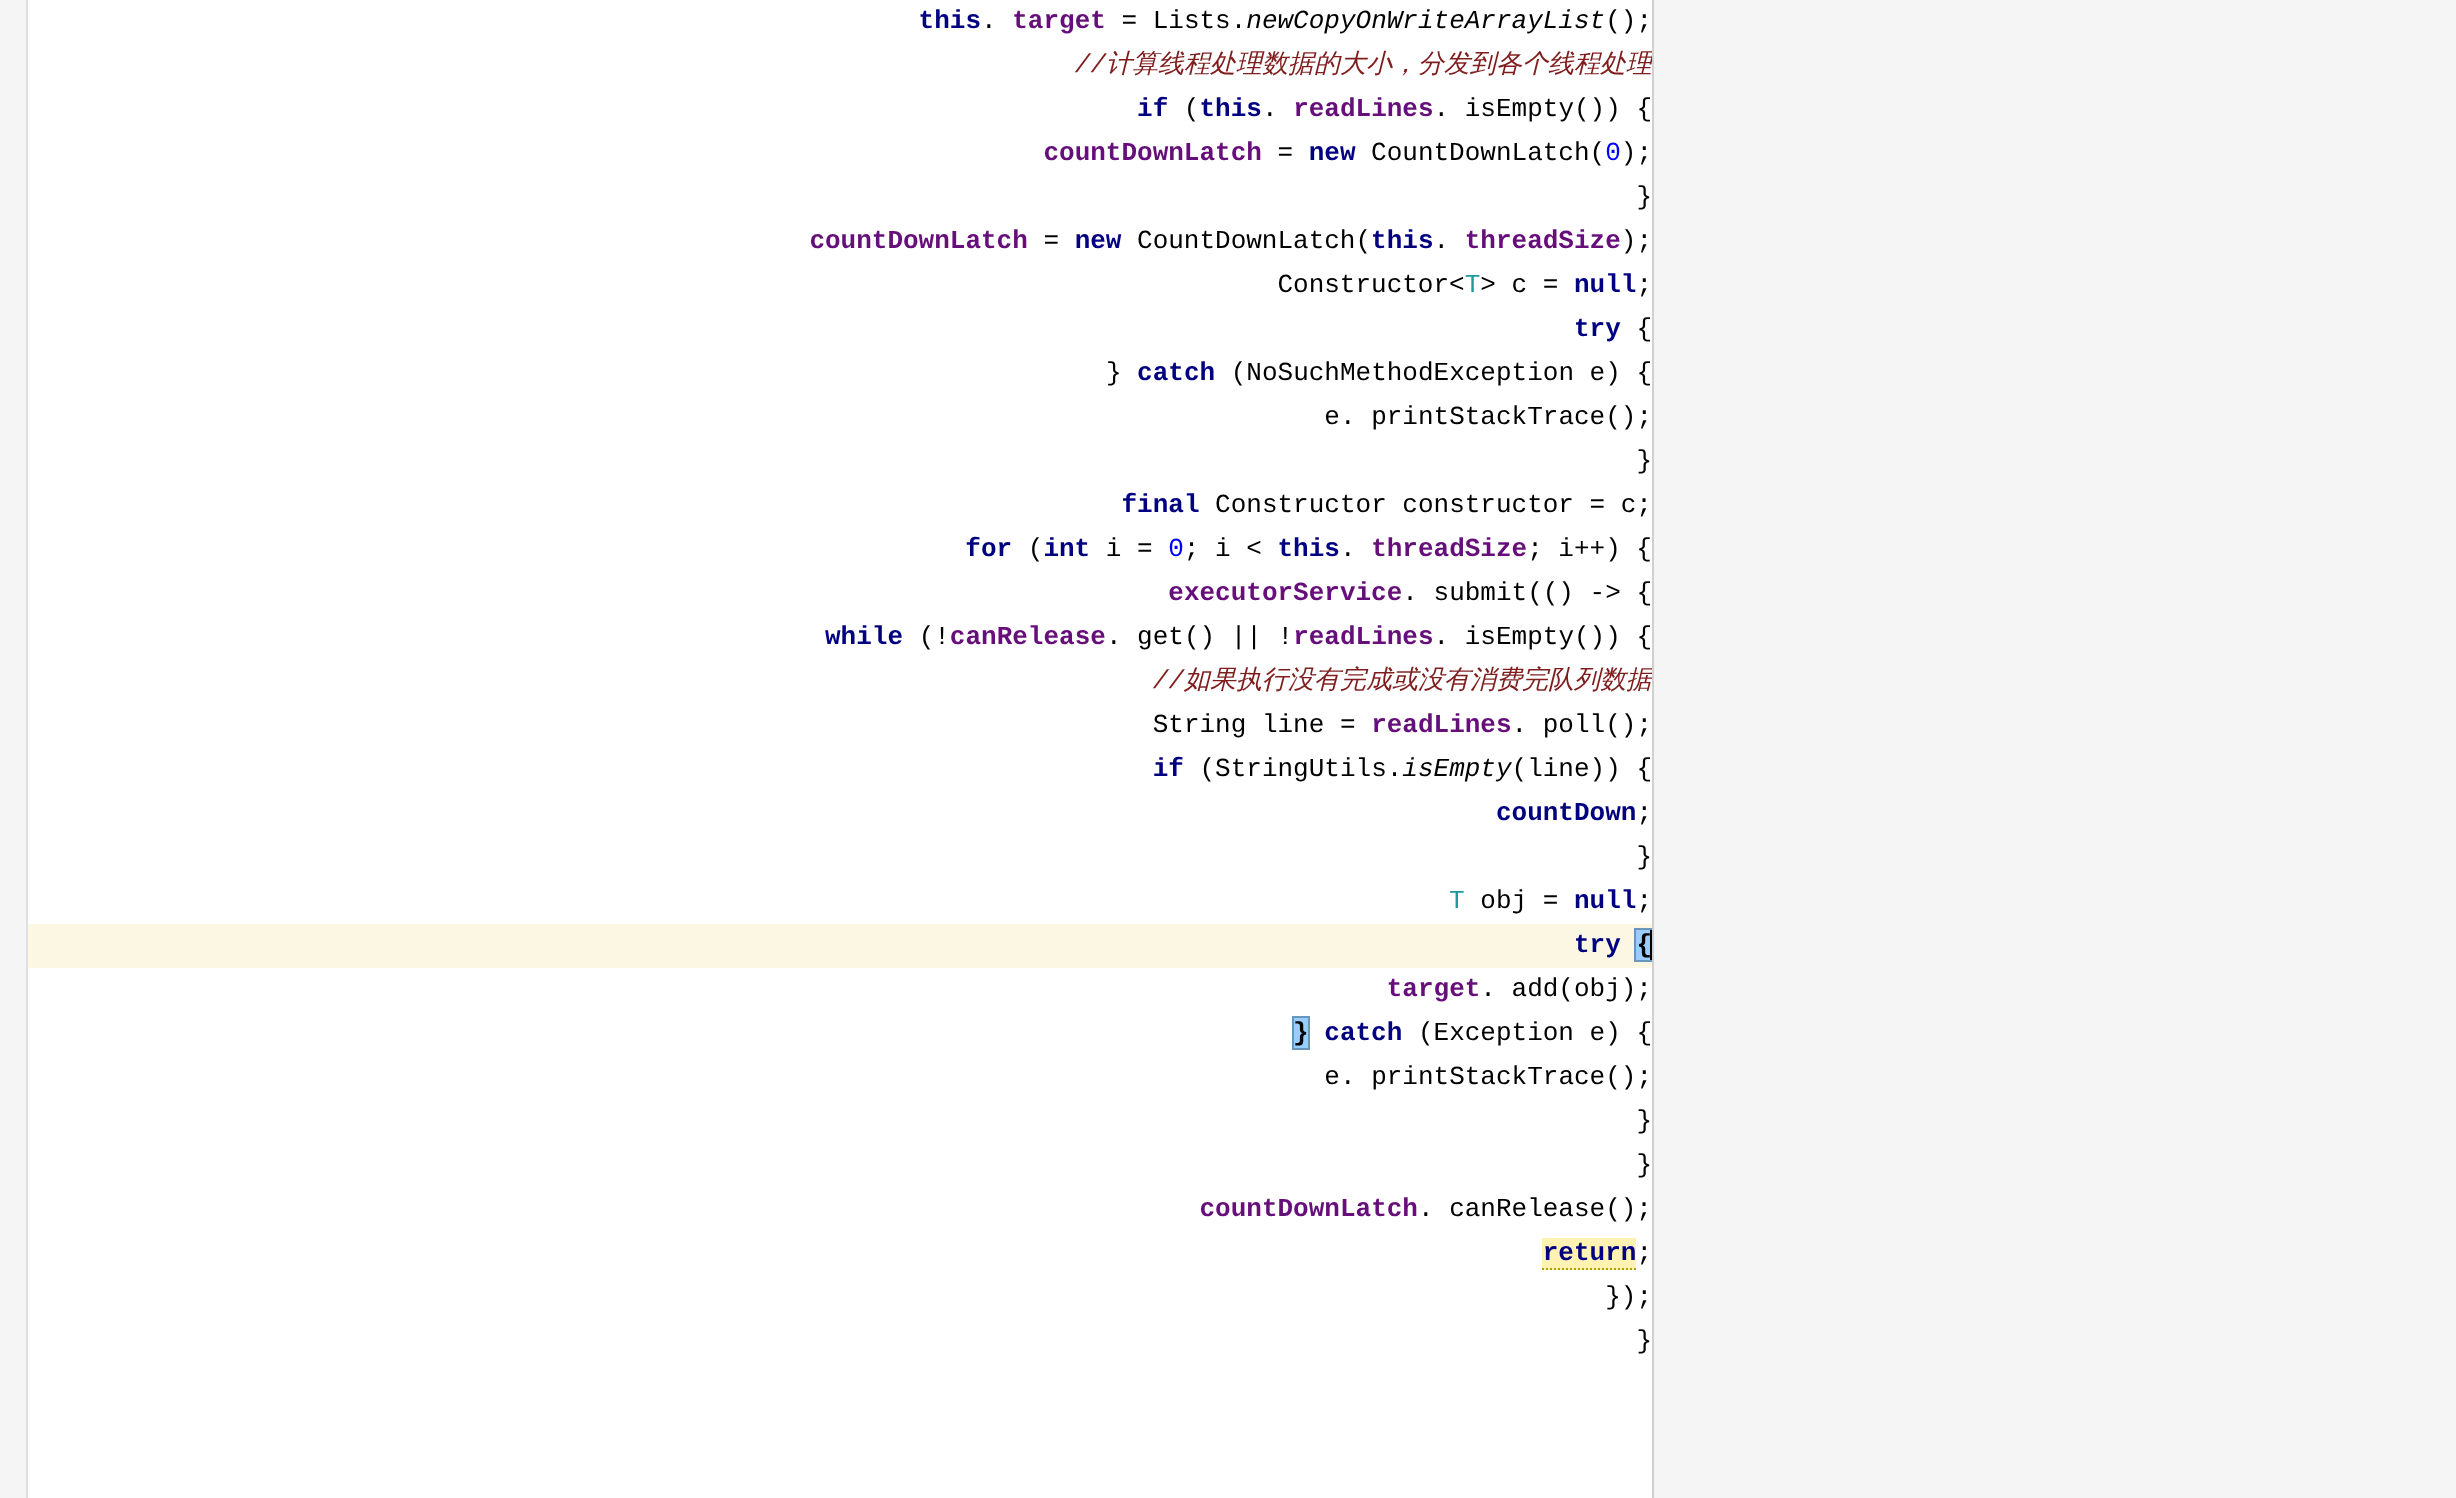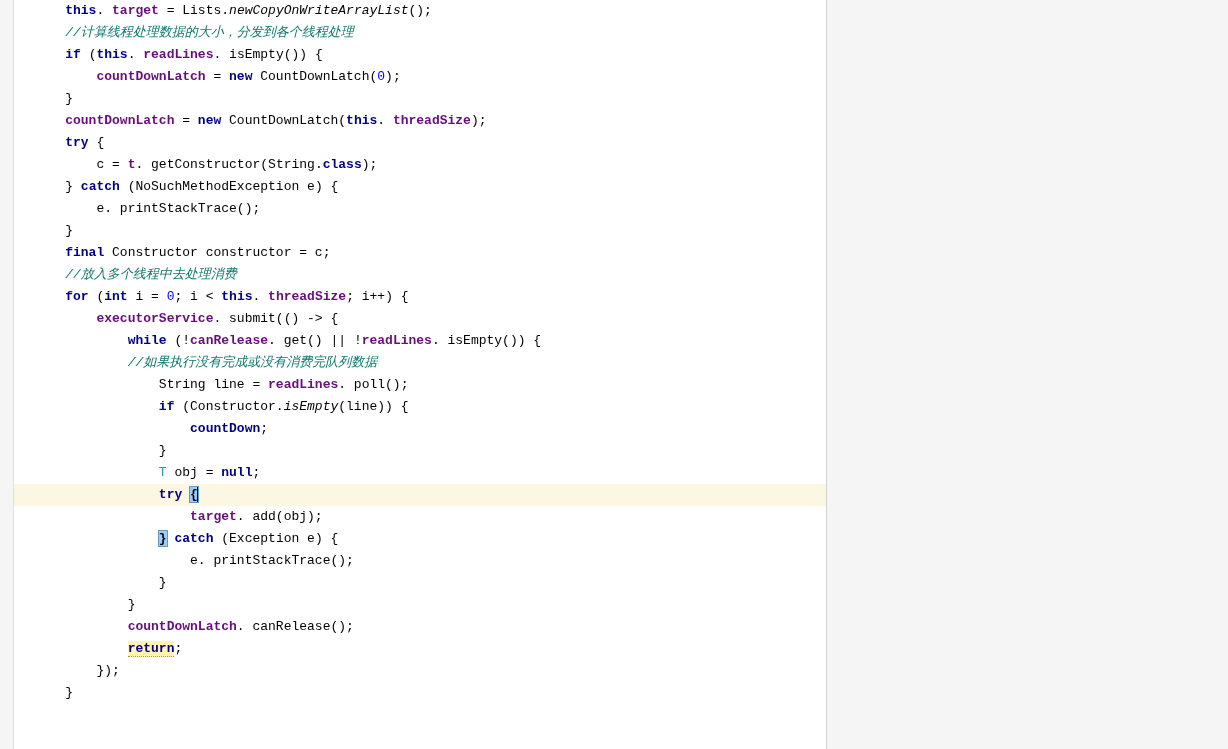--- a/index.html
+++ b/index.html
@@ -23,34 +23,35 @@
   background: #ffffff;
   position: relative;
   overflow: hidden;
 }
 .line {
   height: 22px;
   line-height: 22px;
   white-space: pre;
   padding-left: 20px;
   position: relative;
+  text-align: right;
 }
 .line.highlighted-yellow {
   background: #fcf7e3;
 }
 .right-panel {
   width: 402px;
   background: #f5f5f5;
   border-left: 1px solid #d0d0d0;
   flex-shrink: 0;
 }
 .kw { color: #000080; font-weight: bold; }
 .purple { color: #660e7a; font-weight: bold; }
 .num { color: #0000ff; }
-.comment { color: #0f766e; font-style: italic; }
+.comment { color: #7f1d1d; font-style: italic; }
 .gen { color: #20999d; }
 .green { color: #008000; }
 .olive { color: #808000; }
 .italic { font-style: italic; }
 .bracket-match {
   background: #99ccff;
   outline: 1px solid #6897bb;
   font-weight: bold;
 }
 .warn {
@@ -70,33 +71,32 @@
 <body>
 
 <div class="gutter"></div>
 <div class="code-area" id="code-container">
     <div class="line"><span>    </span><span class="kw">this</span><span>. </span><span class="purple">target</span><span> = Lists.</span><span class="italic">newCopyOnWriteArrayList</span><span>();</span></div>
     <div class="line"><span>    </span><span class="comment">//计算线程处理数据的大小，分发到各个线程处理</span></div>
     <div class="line"><span>    </span><span class="kw">if</span><span> (</span><span class="kw">this</span><span>. </span><span class="purple">readLines</span><span>. isEmpty()) {</span></div>
     <div class="line"><span>        </span><span class="purple">countDownLatch</span><span> = </span><span class="kw">new</span><span> CountDownLatch(</span><span class="num">0</span><span>);</span></div>
     <div class="line"><span>    </span><span>}</span></div>
     <div class="line"><span>    </span><span class="purple">countDownLatch</span><span> = </span><span class="kw">new</span><span> CountDownLatch(</span><span class="kw">this</span><span>. </span><span class="purple">threadSize</span><span>);</span></div>
+    <div class="line"><span>    </span><span>Constructor&lt;</span><span class="gen">T</span><span>&gt; c = </span><span class="kw">null</span><span>;</span></div>
     <div class="line"><span>    </span><span class="kw">try</span><span> {</span></div>
-    <div class="line"><span>        </span><span>c = </span><span class="purple">t</span><span>. getConstructor(String.</span><span class="kw">class</span><span>);</span></div>
     <div class="line"><span>    </span><span>} </span><span class="kw">catch</span><span> (NoSuchMethodException e) {</span></div>
     <div class="line"><span>        </span><span>e. printStackTrace();</span></div>
     <div class="line"><span>    </span><span>}</span></div>
     <div class="line"><span>    </span><span class="kw">final</span><span> Constructor constructor = c;</span></div>
-    <div class="line"><span>    </span><span class="comment">//放入多个线程中去处理消费</span></div>
     <div class="line"><span>    </span><span class="kw">for</span><span> (</span><span class="kw">int</span><span> i = </span><span class="num">0</span><span>; i &lt; </span><span class="kw">this</span><span>. </span><span class="purple">threadSize</span><span>; i++) {</span></div>
     <div class="line"><span>        </span><span class="purple">executorService</span><span>. submit(() -&gt; {</span></div>
     <div class="line"><span>            </span><span class="kw">while</span><span> (!</span><span class="purple">canRelease</span><span>. get() || !</span><span class="purple">readLines</span><span>. isEmpty()) {</span></div>
     <div class="line"><span>            </span><span class="comment">//如果执行没有完成或没有消费完队列数据</span></div>
     <div class="line"><span>                </span><span>String line = </span><span class="purple">readLines</span><span>. poll();</span></div>
-    <div class="line"><span>                </span><span class="kw">if</span><span> (Constructor.</span><span class="italic">isEmpty</span><span>(line)) {</span></div>
+    <div class="line"><span>                </span><span class="kw">if</span><span> (StringUtils.</span><span class="italic">isEmpty</span><span>(line)) {</span></div>
     <div class="line"><span>                    </span><span class="kw">countDown</span><span>;</span></div>
     <div class="line"><span>                </span><span>}</span></div>
     <div class="line"><span>                </span><span class="gen">T</span><span> obj = </span><span class="kw">null</span><span>;</span></div>
     <div class="line highlighted-yellow"><span>                </span><span class="kw">try</span><span> </span><span class="bracket-match">{</span><span class="cursor"></span></div>
     <div class="line"><span>                    </span><span class="purple">target</span><span>. add(obj);</span></div>
     <div class="line"><span>                </span><span class="bracket-match">}</span><span> </span><span class="kw">catch</span><span> (Exception e) {</span></div>
     <div class="line"><span>                    </span><span>e. printStackTrace();</span></div>
     <div class="line"><span>                </span><span>}</span></div>
     <div class="line"><span>            </span><span>}</span></div>
     <div class="line"><span>            </span><span class="purple">countDownLatch</span><span>. canRelease();</span></div>

